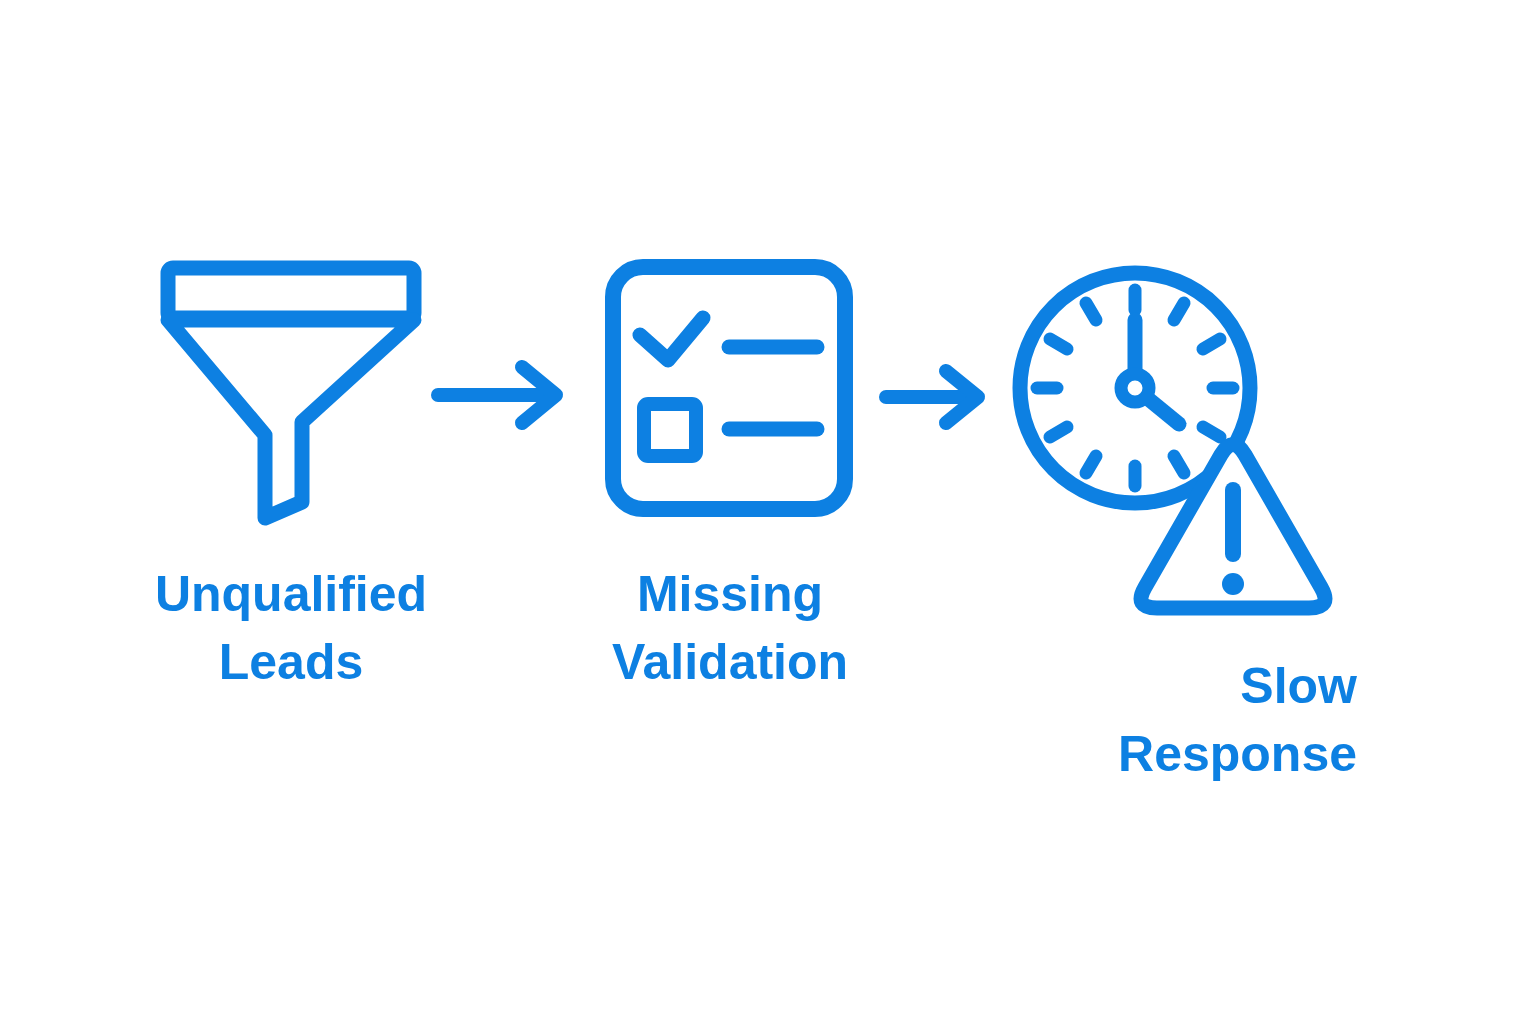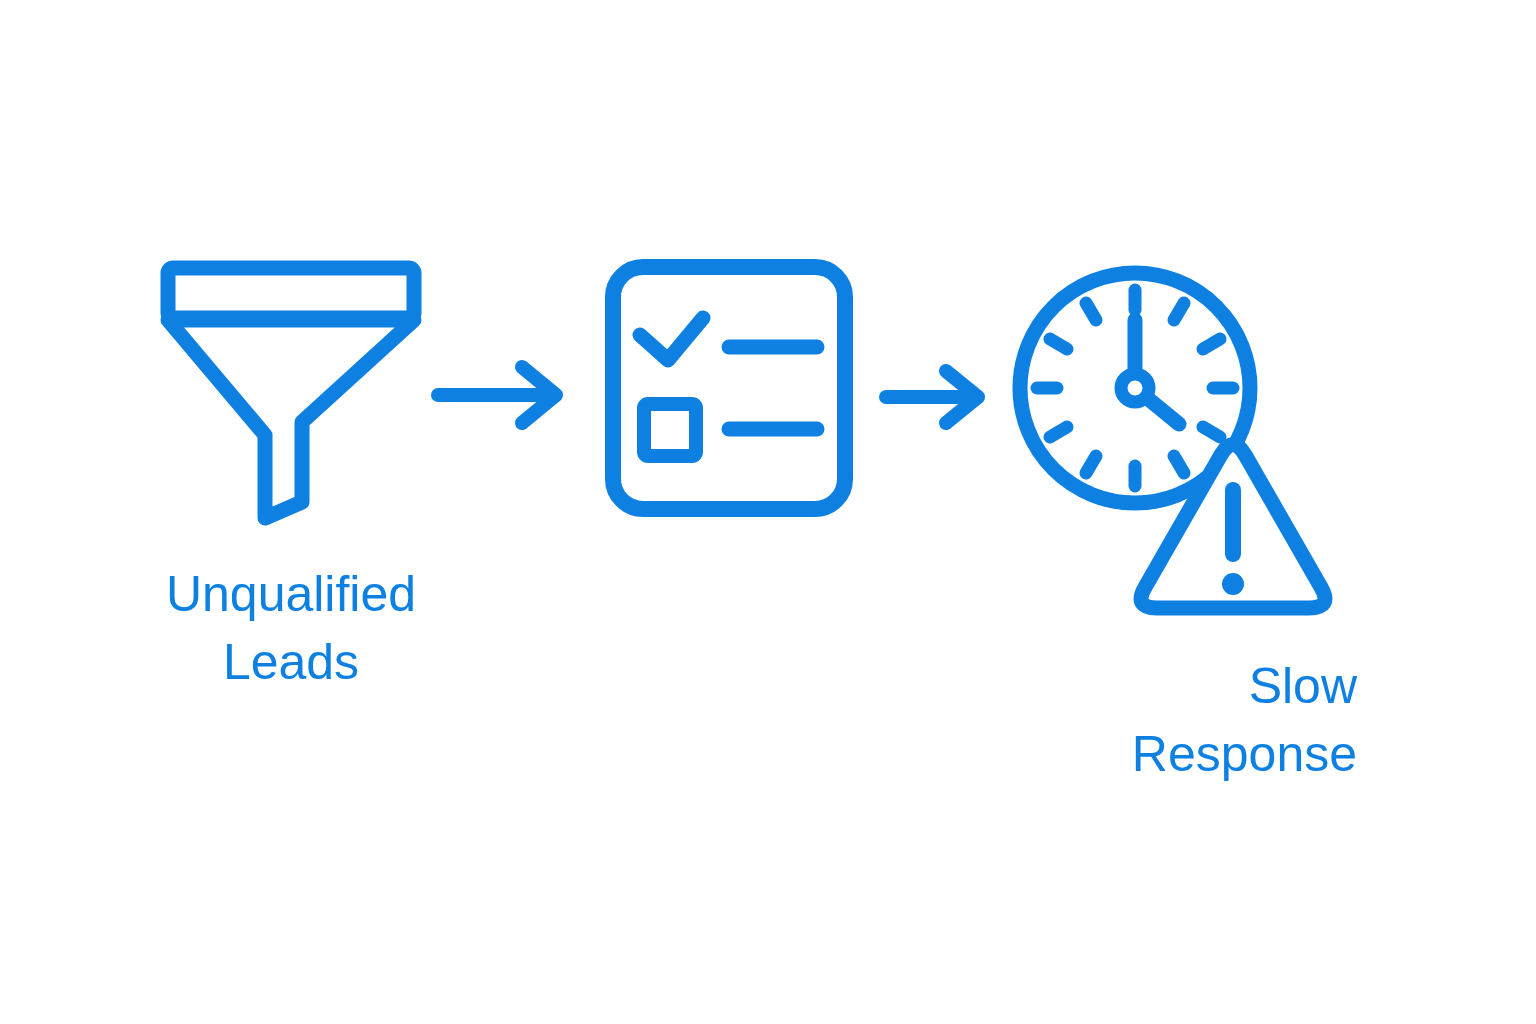--- a/index.html
+++ b/index.html
@@ -15,21 +15,21 @@
     overflow: hidden;
     font-family: "Liberation Sans", sans-serif;
   }
   .abs { position: absolute; }
   .icon svg { display: block; color: var(--accent); }
   .step-label {
     position: absolute;
     width: 400px;
     text-align: center;
     color: var(--accent);
-    font-weight: 400;
+    font-weight: 700;
     font-size: 50px;
     line-height: 68px;
     white-space: pre-line;
     letter-spacing: 0px;
   }
 </style>
 </head>
 <body style="--accent: #0d80e2; background: rgb(255, 255, 255);">
 
 <div class="abs" style="left:0;top:0;width:1536px;height:1024px;">
@@ -91,17 +91,19 @@
 
       <path d="M240 196.8 L316 329.2 Q328 350 304 350 L152 350 Q128 350 140 329.2 L216 196.8 Q228 176 240 196.8 Z" fill="#ffffff" stroke="currentColor" stroke-width="15" stroke-linejoin="round"></path>
       <path d="M228 232 L228 296" stroke="currentColor" stroke-width="16" stroke-linecap="round"></path>
       <circle cx="228" cy="326" r="11" fill="currentColor"></circle>
     </svg>
   </div>
 
   <div class="step-label" style="left:91px;top:560px;">Unqualified
 Leads</div>
 
+  <div class="step-label" style="left:530px;top:560px;">Missing
+Validation</div>
 
   <div class="step-label" style="left:957px;top:652px;text-align:right;">Slow
 Response</div>
 
 </div>
 
 </body></html>

